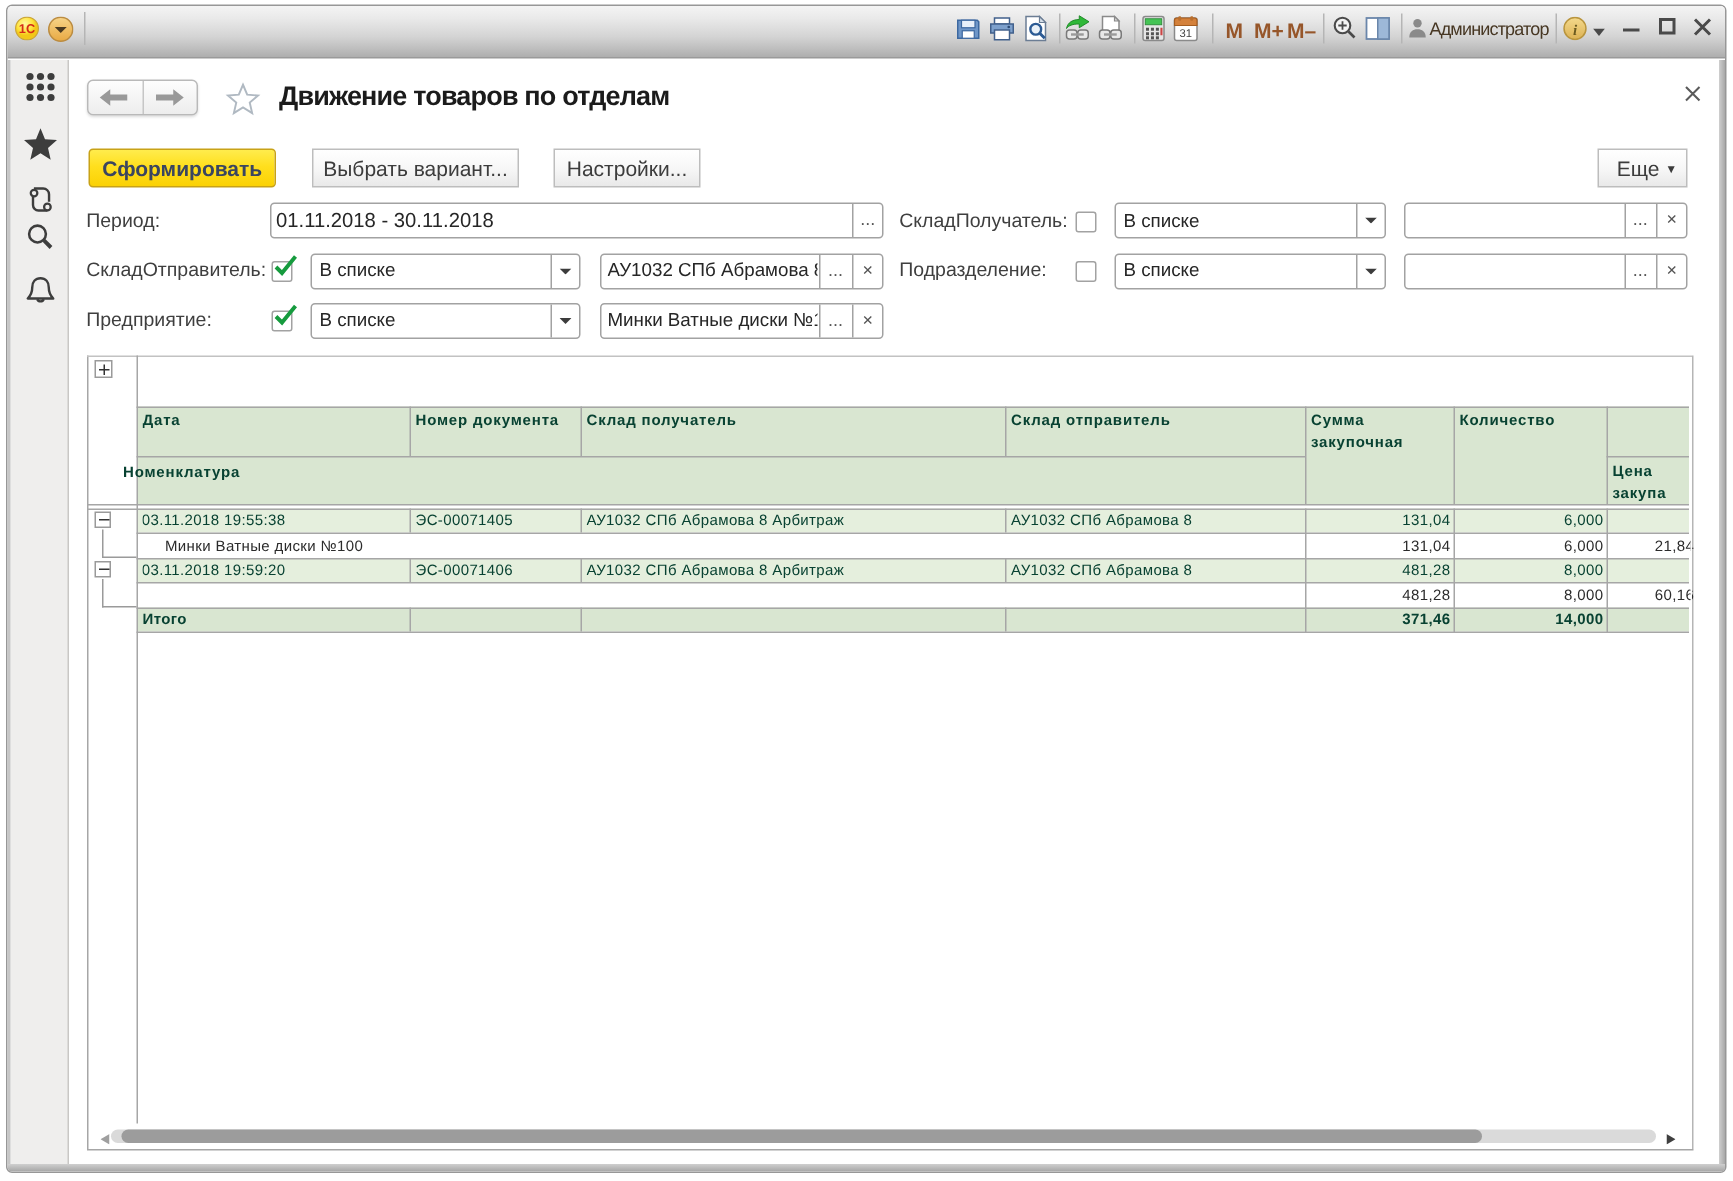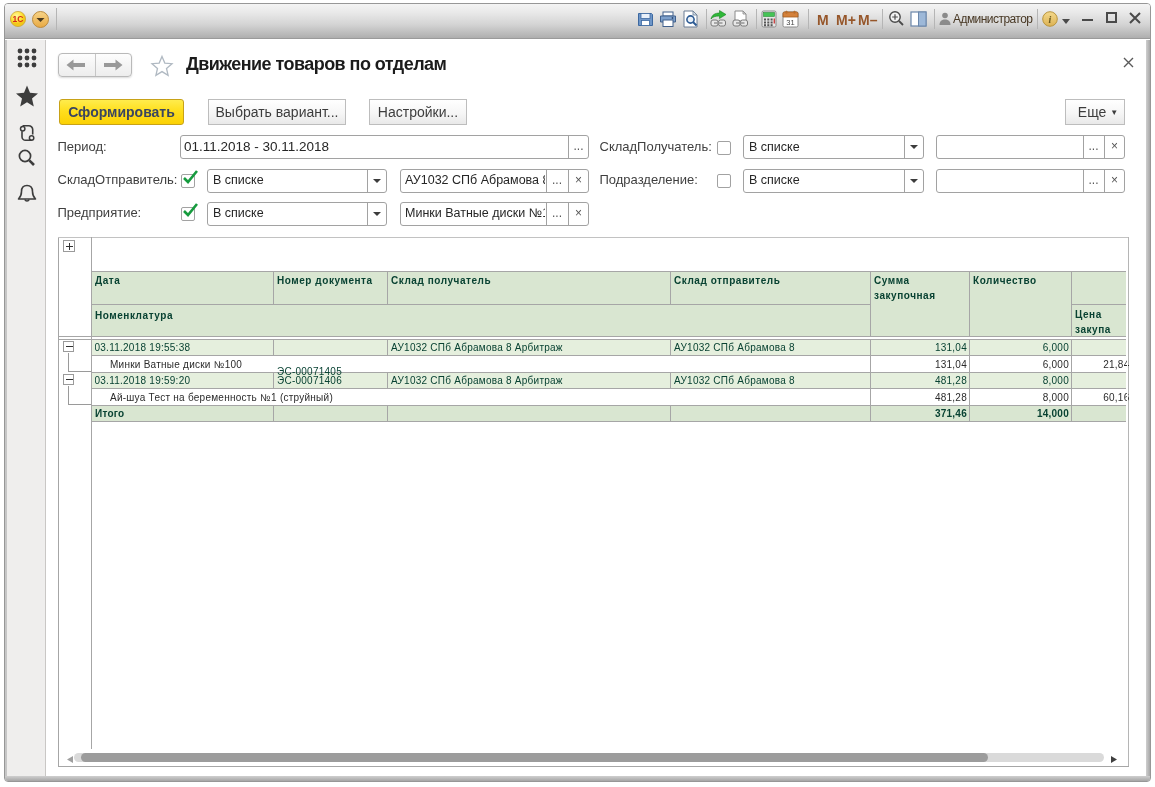--- a/index.html
+++ b/index.html
@@ -331,43 +331,42 @@
   <div class="gline" style="left:870px; top:338.5px; width:1px; height:83px;"></div>
   <div class="gline" style="left:969px; top:338.5px; width:1px; height:83px;"></div>
   <div class="gline" style="left:1071px; top:338.5px; width:1px; height:83px;"></div>
 
   <div class="tcell hdr hdt" style="left:95px; top:273.4px;">Дата</div>
   <div class="tcell hdr hdt" style="left:277px; top:273.4px; width:106px; white-space:normal; line-height:15px;">Номер документа</div>
   <div class="tcell hdr hdt" style="left:391px; top:273.4px;">Склад получатель</div>
   <div class="tcell hdr hdt" style="left:674px; top:273.4px;">Склад отправитель</div>
   <div class="tcell hdr hdt" style="left:874px; top:273.4px; width:92px; white-space:normal; line-height:15px;">Сумма закупочная</div>
   <div class="tcell hdr hdt" style="left:973px; top:273.4px;">Количество</div>
-  <div class="tcell hdr hdt" style="left:95px; top:308px;">Номенклатура</div>
+  <div class="tcell hdr hdt" style="left:82px; top:308px;">Номенклатура</div>
   <div class="tcell hdr hdt" style="left:1075px; top:307.4px; width:50px; white-space:normal; line-height:15px;">Цена закупа</div>
 
   <div class="tcell" style="left:94.5px; top:340.1px;">03.11.2018 19:55:38</div>
-  <div class="tcell" style="left:277px; top:340.1px;margin-top:24px;">ЭС-00071405</div>
+  <div class="tcell" style="left:277px; top:340.1px;">ЭС-00071405</div>
   <div class="tcell" style="left:391px; top:340.1px;">АУ1032 СПб Абрамова 8 Арбитраж</div>
   <div class="tcell" style="left:674px; top:340.1px;">АУ1032 СПб Абрамова 8</div>
   <div class="tcell num" style="left:870px; top:340.1px; width:97px;">131,04</div>
   <div class="tcell num" style="left:969px; top:340.1px; width:100px;">6,000</div>
 
   <div class="tcell" style="left:110px; top:356.6px; color:#2b2b2b;">Минки Ватные диски №100</div>
   <div class="tcell num" style="left:870px; top:356.6px; width:97px; color:#2b2b2b;">131,04</div>
   <div class="tcell num" style="left:969px; top:356.6px; width:100px; color:#2b2b2b;">6,000</div>
   <div class="tcell num" style="left:1071px; top:356.6px; width:58.5px; color:#2b2b2b;">21,84</div>
 
   <div class="tcell" style="left:94.5px; top:373.1px;">03.11.2018 19:59:20</div>
   <div class="tcell" style="left:277px; top:373.1px;">ЭС-00071406</div>
   <div class="tcell" style="left:391px; top:373.1px;">АУ1032 СПб Абрамова 8 Арбитраж</div>
   <div class="tcell" style="left:674px; top:373.1px;">АУ1032 СПб Абрамова 8</div>
   <div class="tcell num" style="left:870px; top:373.1px; width:97px;">481,28</div>
   <div class="tcell num" style="left:969px; top:373.1px; width:100px;">8,000</div>
 
-  <div class="tcell" style="left:110px; top:389.6px; color:#2b2b2b;">Ай-шуа Тест на беременность №1 (струйный)</div>
   <div class="tcell num" style="left:870px; top:389.6px; width:97px; color:#2b2b2b;">481,28</div>
   <div class="tcell num" style="left:969px; top:389.6px; width:100px; color:#2b2b2b;">8,000</div>
   <div class="tcell num" style="left:1071px; top:389.6px; width:58.5px; color:#2b2b2b;">60,16</div>
 
   <div class="tcell hdr" style="left:95px; top:406.1px;">Итого</div>
   <div class="tcell num hdr" style="left:870px; top:406.1px; width:97px;">371,46</div>
   <div class="tcell num hdr" style="left:969px; top:406.1px; width:100px;">14,000</div>
   <div class="abs" style="left:1126.5px; top:338px; width:1.5px; height:84px; background:#fff;"></div>
 
   <div class="abs" style="left:63px; top:240px; width:12px; height:12px; border:1px solid #9a9a9a; background:#fff;"></div>

